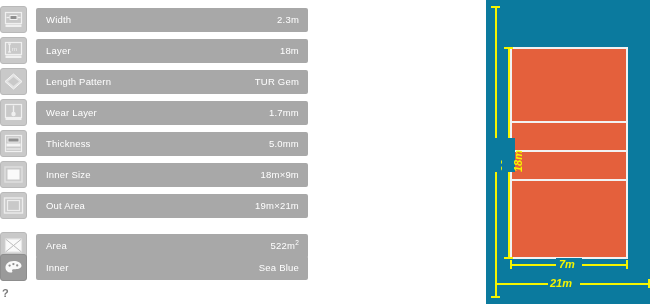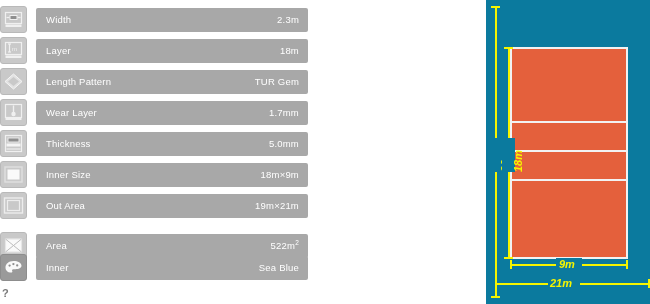--- a/index.html
+++ b/index.html
@@ -212,21 +212,21 @@
     <div class="dimline v-line" style="left:22px;top:47px;height:212px"></div>
     <div class="cap-v" style="left:18px;top:47px"></div>
     <div class="cap-v" style="left:18px;top:257px"></div>
     <div class="lbl-bg-h" style="left:16px;top:138px;width:13px;height:34px"></div>
     <div class="dim-label vert" style="left:27px;top:172px">18m</div>
 
     <div class="dimline h-line" style="left:24px;top:264px;width:118px"></div>
     <div class="cap-h" style="left:24px;top:260px"></div>
     <div class="cap-h" style="left:140px;top:260px"></div>
     <div class="lbl-bg-h" style="left:70px;top:258px;width:26px;height:13px"></div>
-    <div class="dim-label" style="left:73px;top:259px">9m</div>
+    <div class="dim-label" style="left:73px;top:259px">7m</div>
 
     <div class="dimline h-line" style="left:9px;top:283px;width:155px"></div>
     <div class="cap-h" style="left:9px;top:279px"></div>
     <div class="cap-h" style="left:162px;top:279px"></div>
     <div class="lbl-bg-h" style="left:62px;top:277px;width:32px;height:13px"></div>
     <div class="dim-label" style="left:64px;top:278px">21m</div>
   </div>
 
 </div>
 

